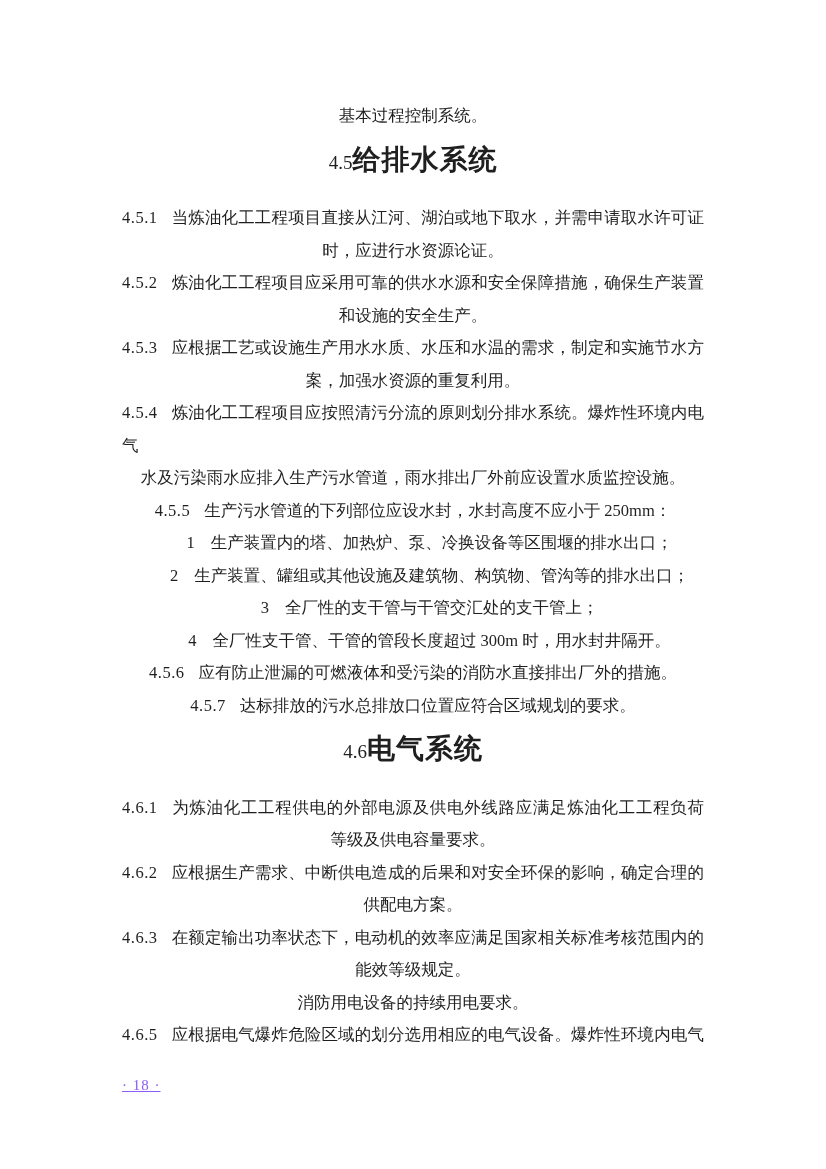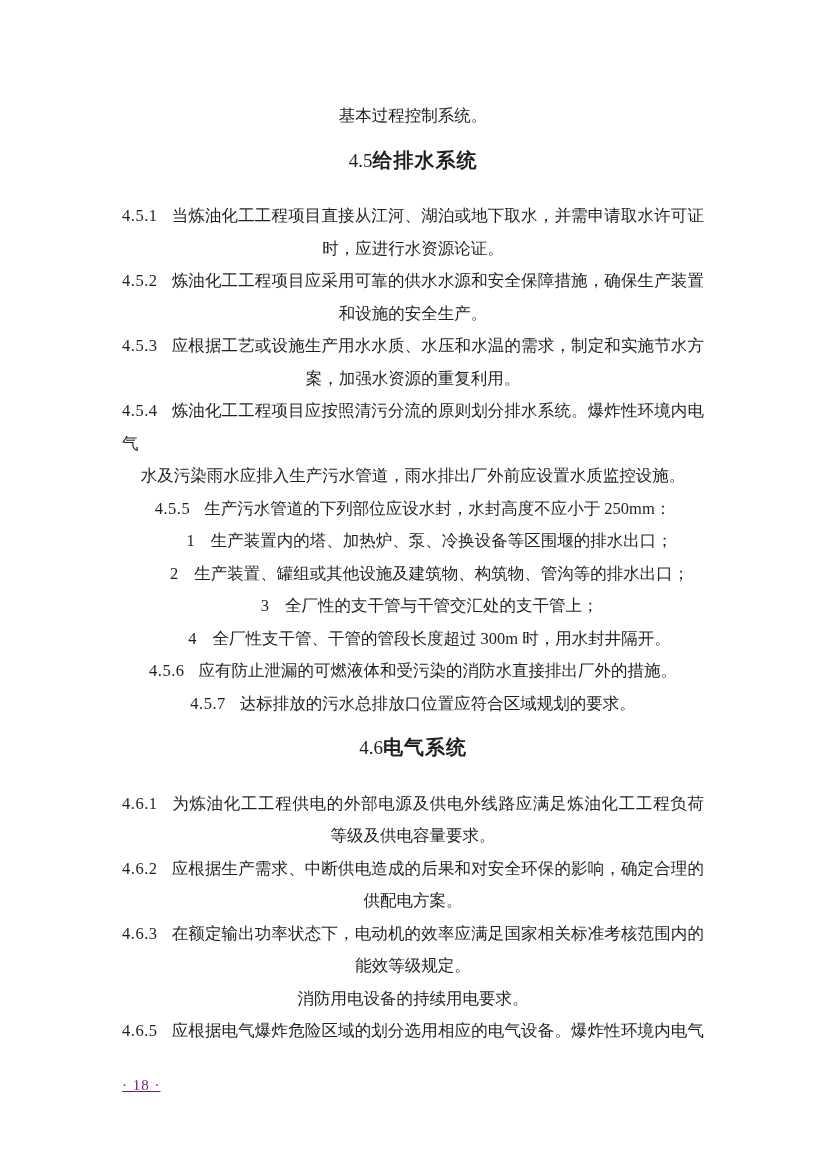--- a/index.html
+++ b/index.html
@@ -47,32 +47,32 @@
     justify-content: center;
     align-items: baseline;
     line-height: 32.5px;
     margin: 11px 0 23px 0;
   }
   .heading-num {
     font-size: 19px;
     font-family: "Liberation Serif", "DejaVu Serif", serif;
   }
   .heading-title {
-    font-size: 20px;
+    font-size: 28px;
     font-weight: 700;
     font-family: "Liberation Sans", "DejaVu Sans", sans-serif;
     letter-spacing: 1px;
   }
   .footer {
     position: absolute;
     left: 122px;
     top: 1075px;
     font-size: 15px;
     line-height: 20px;
-    color: #701a75;
+    color: #8b5cf6;
     letter-spacing: 1px;
     text-decoration: underline;
   }
 </style>
 </head>
 <body>
 
 <div class="page">
   <p>
     <span class="line">基本过程控制系统。</span>

